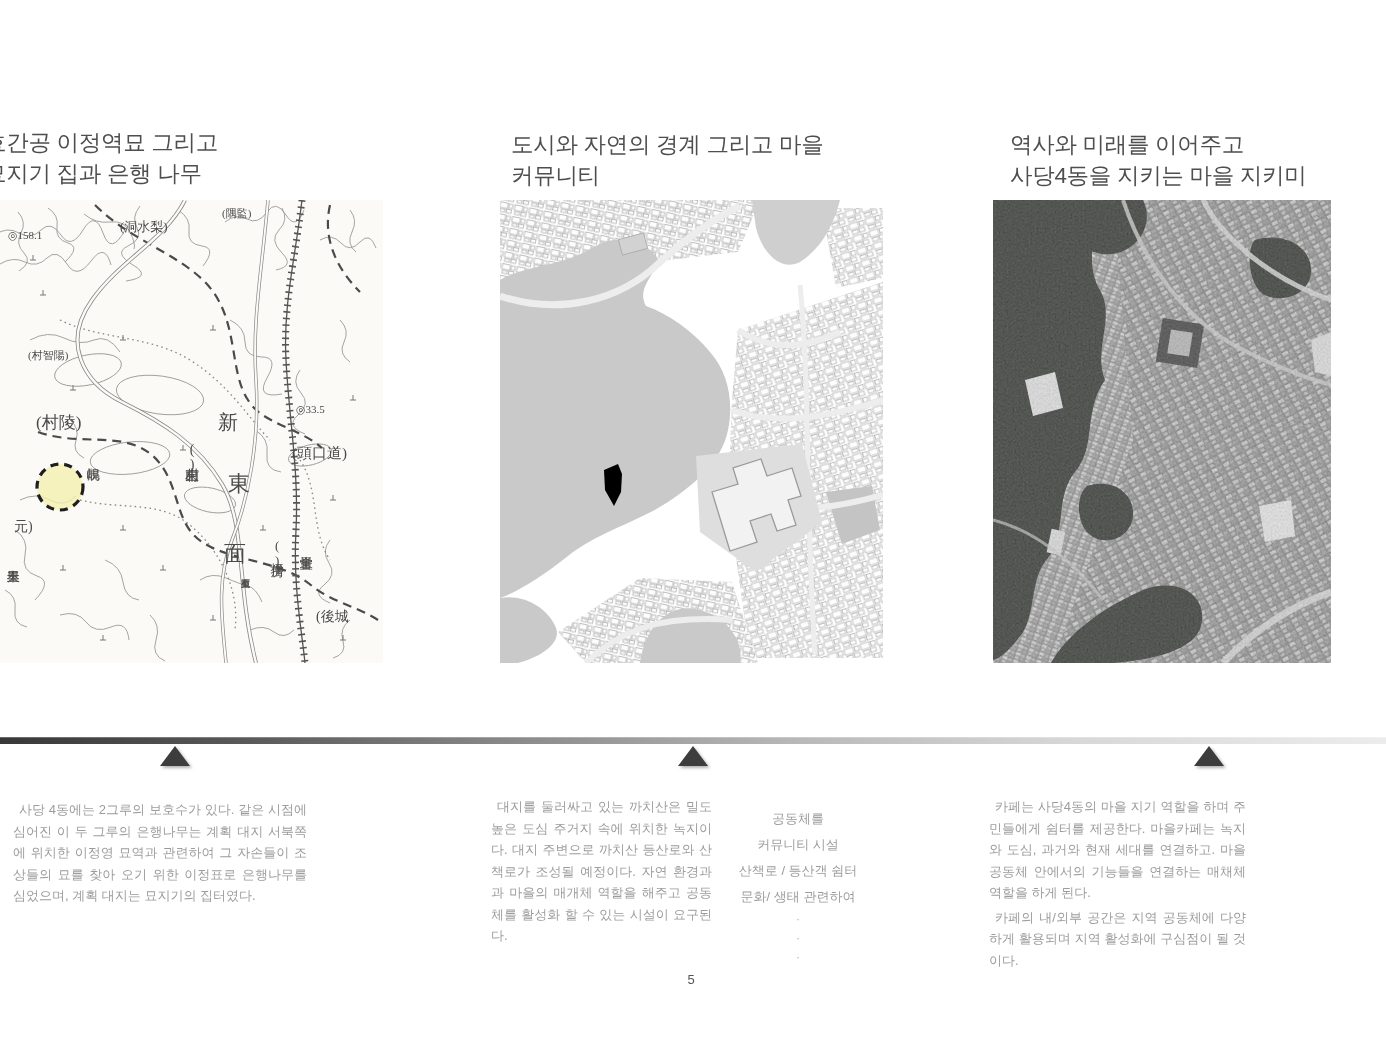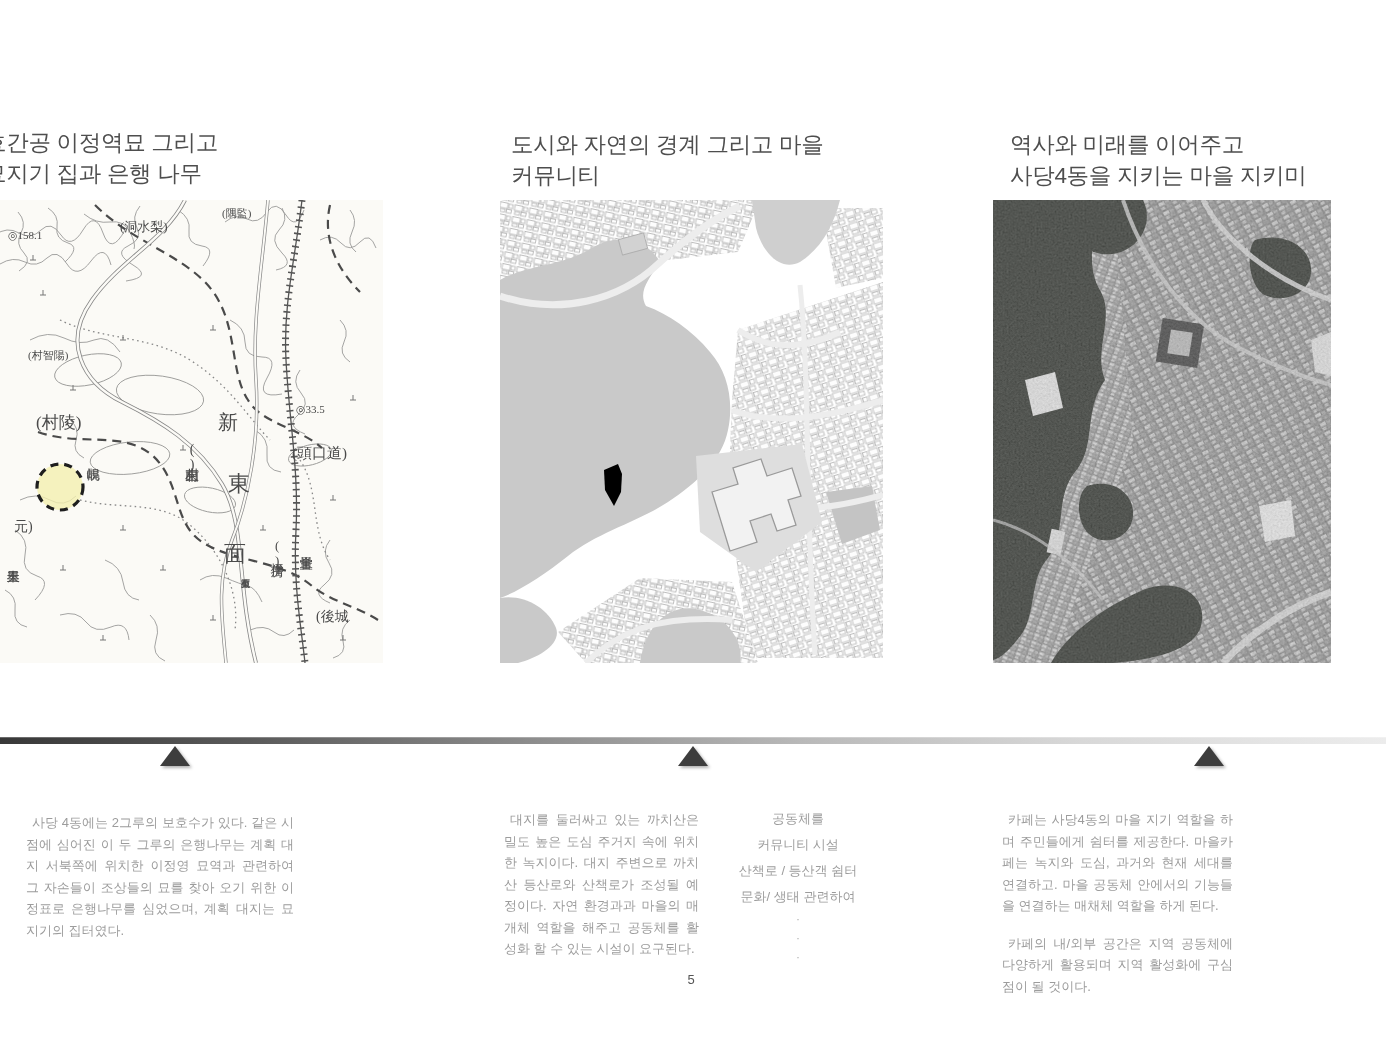--- a/index.html
+++ b/index.html
@@ -20,21 +20,21 @@
         white-space:nowrap;line-height:1.05;}
   .olbl.v{writing-mode:vertical-rl;text-orientation:upright;}
   .bar{position:absolute;left:0;top:737px;width:1386px;height:7px;
        background:linear-gradient(to right,#383838,#5a5a5a 18%,#8c8c8c 38%,#b9b9b9 58%,#d8d8d8 78%,#ececec);
        box-shadow:inset 0 1px 0 rgba(255,255,255,.25);}
   .tri{position:absolute;top:746px;width:0;height:0;border-left:15px solid transparent;
        border-right:15px solid transparent;border-bottom:20px solid #3d3d3d;
        filter:drop-shadow(2px 2px 1.5px rgba(0,0,0,.30));}
   .tri1{left:160px;} .tri2{left:678px;} .tri3{left:1194px;}
   .desc{position:absolute;color:#9c9c9c;font-size:13px;line-height:21.5px;}
-  .desc p{margin:16px;text-align:justify;word-break:break-all;text-indent:6px;}
+  .desc p{margin:3px;text-align:justify;word-break:break-all;text-indent:6px;}
   .d1{left:10px;top:796px;width:300px;}
   .d2{left:488px;top:793px;width:227px;}
   .d3{left:986px;top:793px;width:263px;}
   .flist{position:absolute;left:718px;top:806px;width:160px;text-align:center;
          color:#9c9c9c;font-size:13px;}
   .flist .fi{display:block;line-height:26px;}
   .flist .dot{display:block;line-height:19px;font-size:12px;color:#b0b0b0;}
   .pageno{position:absolute;left:680px;top:972px;width:22px;text-align:center;
           color:#555;font-size:13px;}
 </style>

